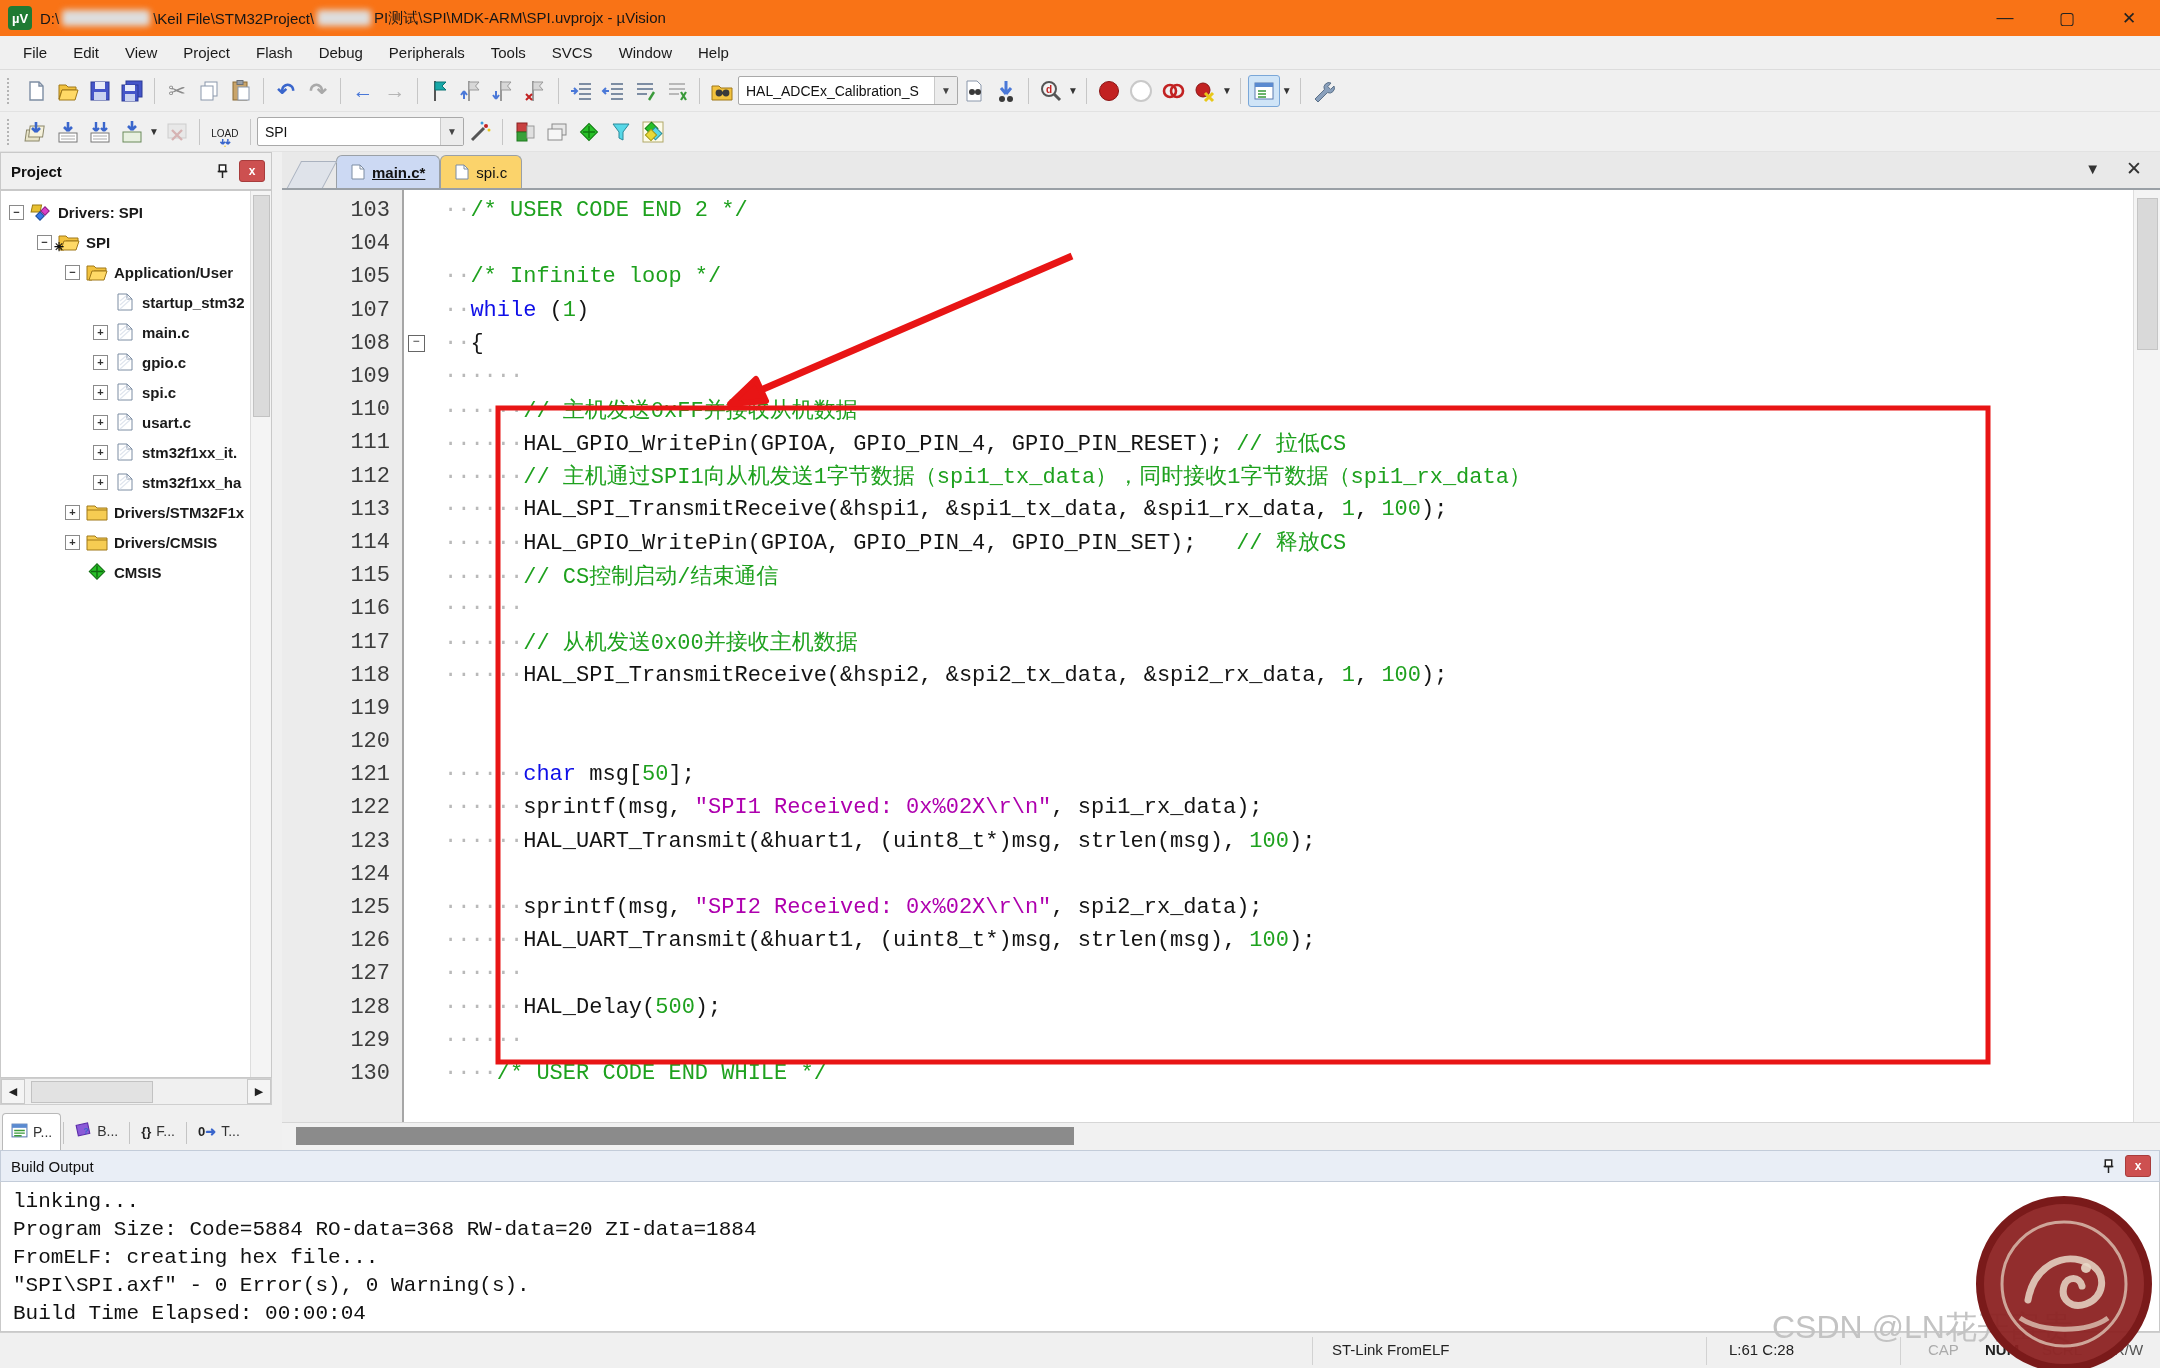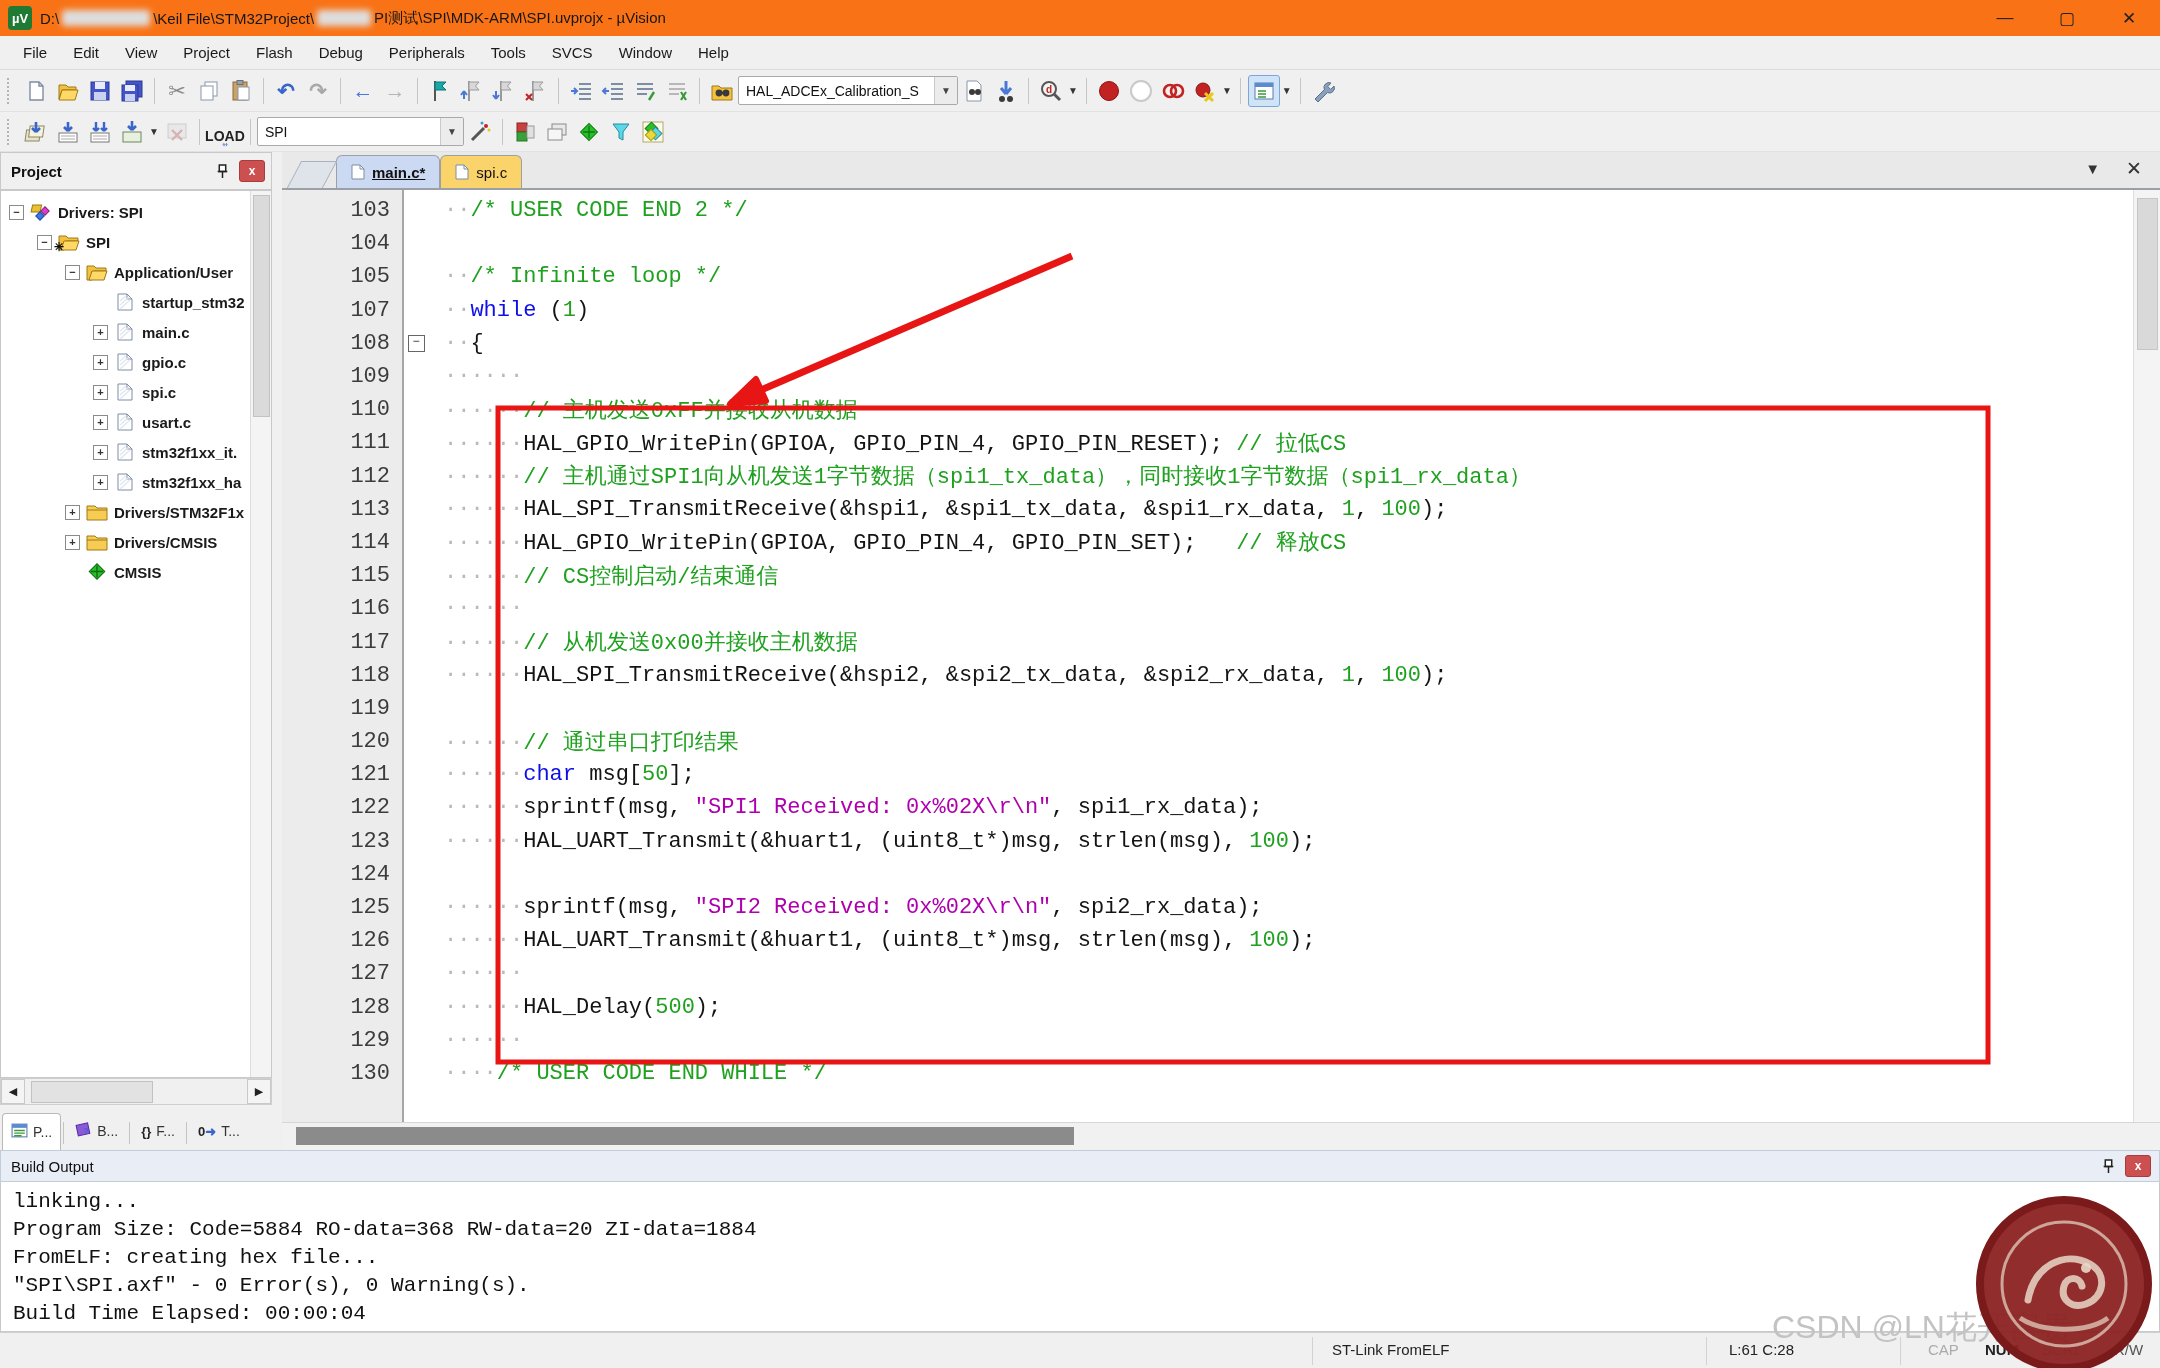--- a/index.html
+++ b/index.html
@@ -366,21 +366,21 @@
       </div>
     <span class="dd">▼</span>
     <div class="ti disabled">
         <svg viewBox="0 0 24 24">
           <rect x="3" y="4" width="18" height="14" fill="#ddd" stroke="#999"></rect>
           <path d="M7 20l10-10M17 20L7 10" stroke="#b05a5a" stroke-width="2.4"></path>
         </svg>
       </div>
     <div class="tsep"></div>
     <div class="ti" style="flex-direction:column;width:36px;">
-      <span style="font-size:14px;font-weight:bold;color:#222;line-height:1;margin-top:12px;">LOAD</span>
+      <span style="font-size:10px;font-weight:normal;color:#222;line-height:1;margin-top:12px;">LOAD</span>
       <svg viewBox="0 0 24 14" style="width:24px;height:14px;">
           <path d="M8 0v9M8 9l-4-4M8 9l4-4" stroke="#3a66cc" stroke-width="2.6" fill="none"></path>
           <path d="M17 0v9M17 9l-4-4M17 9l4-4" stroke="#3a66cc" stroke-width="2.6" fill="none"></path>
           <path d="M12 11l1.8 2.6-3.6.1z" fill="#e8c818"></path>
         </svg>
     </div>
     <div class="tsep"></div>
     <div class="combo" style="width:205px;">
       <div class="cval">SPI</div>
       <div class="carrow">▼</div>
@@ -702,21 +702,20 @@
               <span class="ct"><span class="sw">······</span><span class="sp">HAL_SPI_TransmitReceive(&amp;hspi2, &amp;spi2_tx_data, &amp;spi2_rx_data, </span><span class="sn">1</span><span class="sp">, </span><span class="sn">100</span><span class="sp">);</span></span>
             </div>
             <div class="cl">
               <span class="ln">119</span>
               <span class="fold"></span>
               <span class="ct"></span>
             </div>
             <div class="cl">
               <span class="ln">120</span>
               <span class="fold"></span>
-              <span class="ct"><span class="sw">······</span><span class="sc">// 通过串口打印结果</span></span>
             </div>
             <div class="cl">
               <span class="ln">121</span>
               <span class="fold"></span>
               <span class="ct"><span class="sw">······</span><span class="sk">char</span><span class="sp"> msg[</span><span class="sn">50</span><span class="sp">];</span></span>
             </div>
             <div class="cl">
               <span class="ln">122</span>
               <span class="fold"></span>
               <span class="ct"><span class="sw">······</span><span class="sp">sprintf(msg, </span><span class="ss">"SPI1 Received: 0x%02X\r\n"</span><span class="sp">, spi1_rx_data);</span></span>

